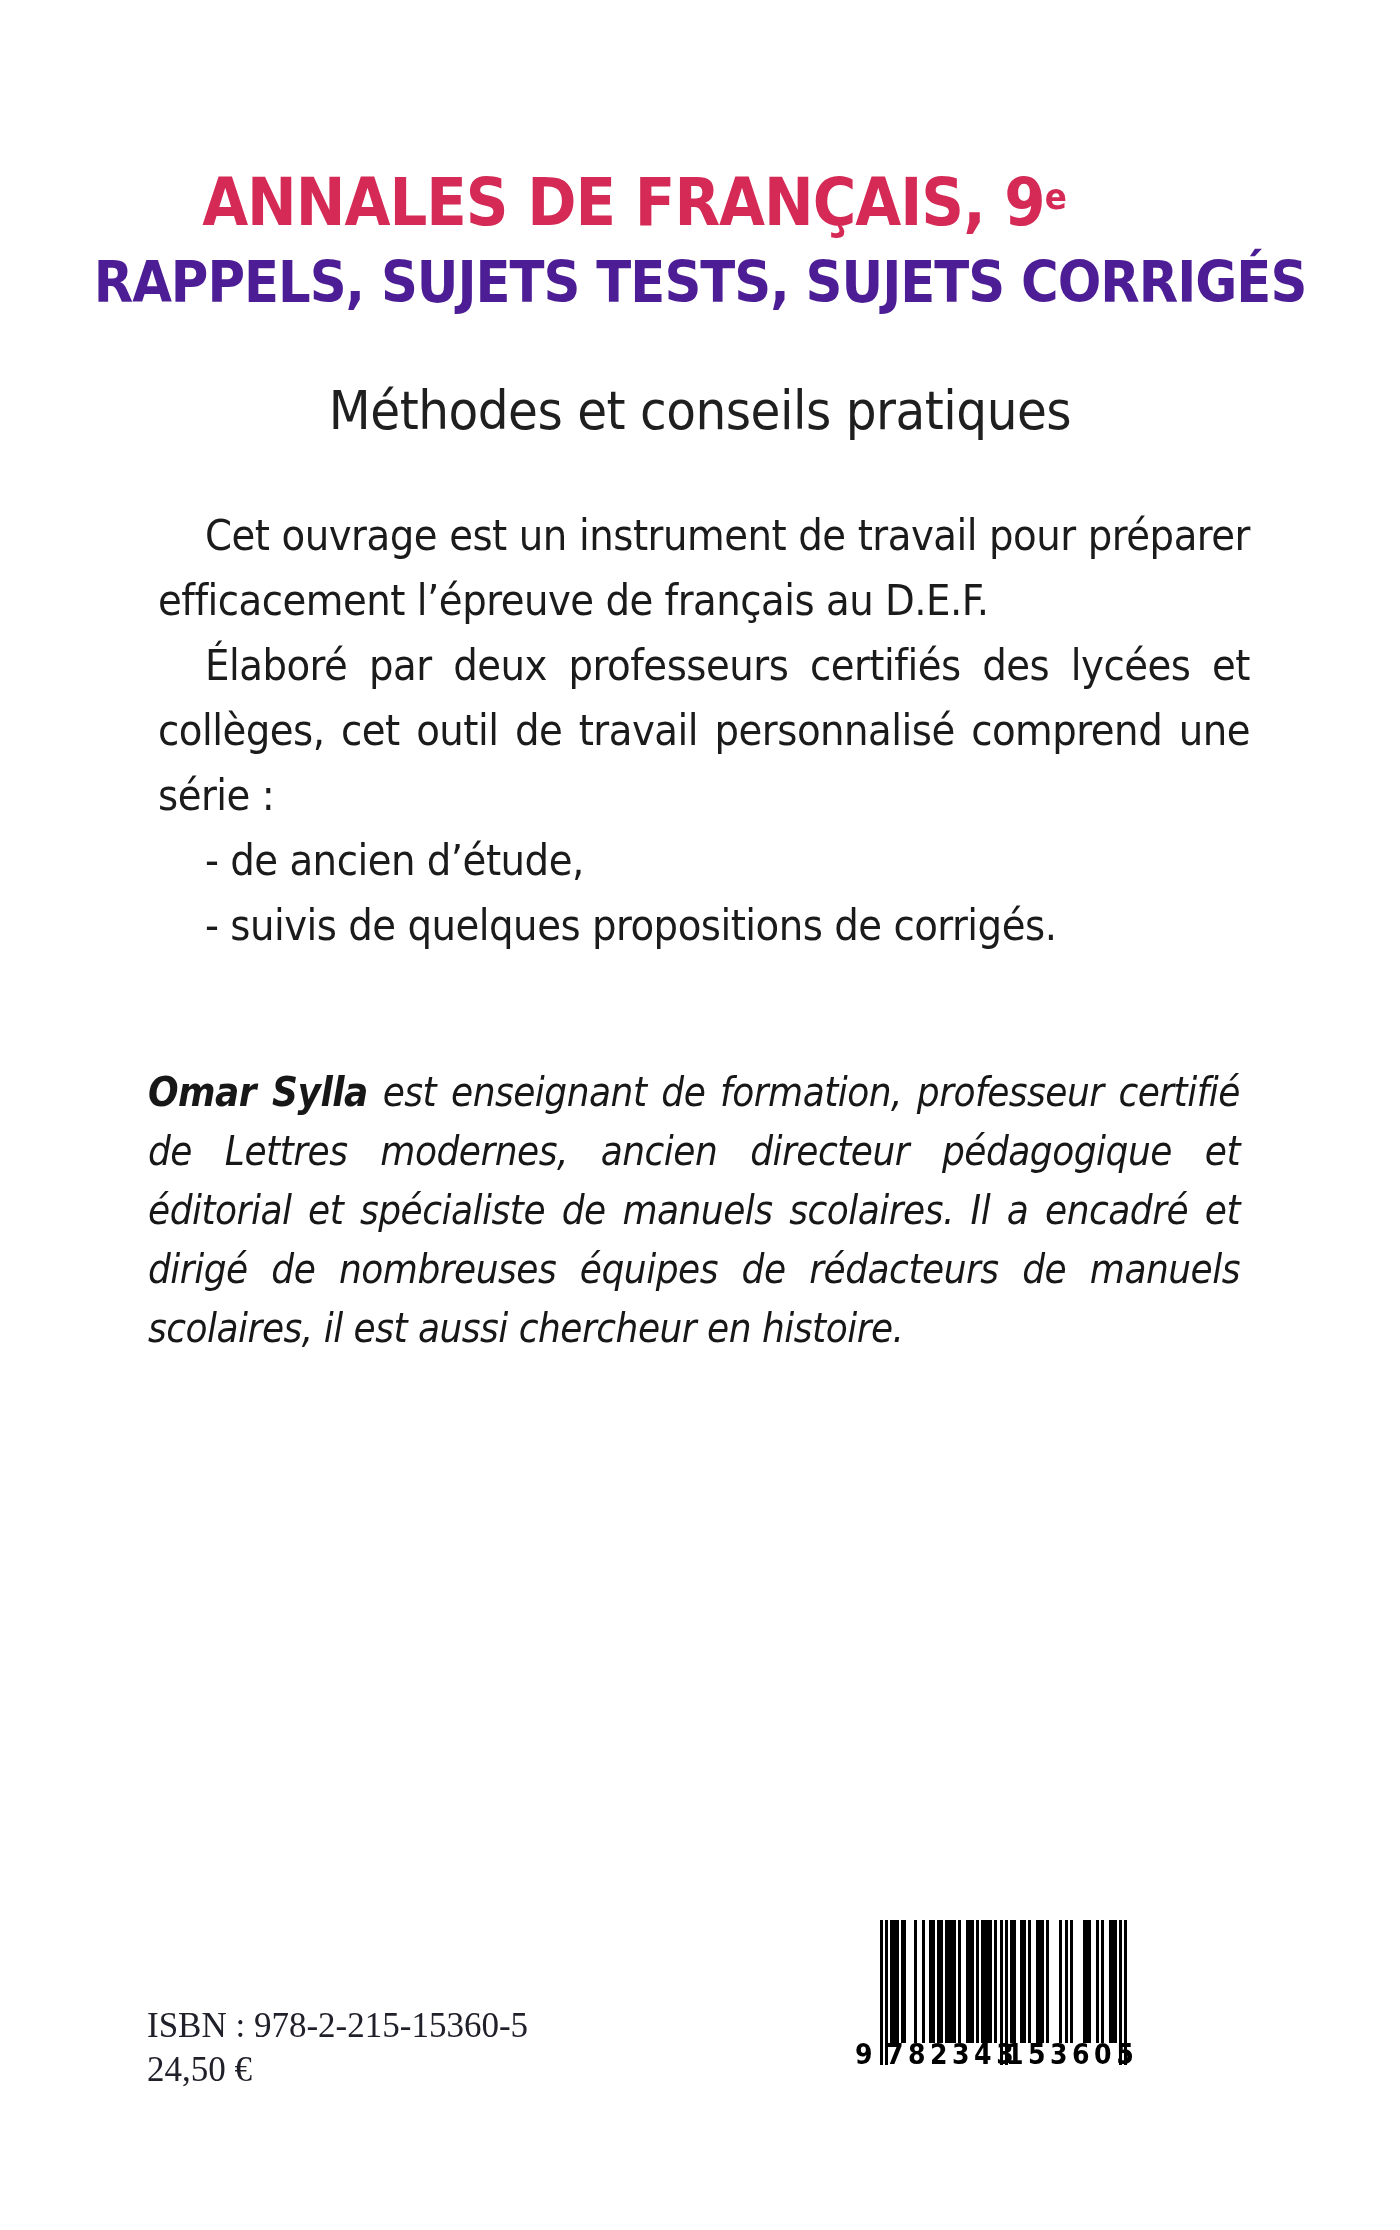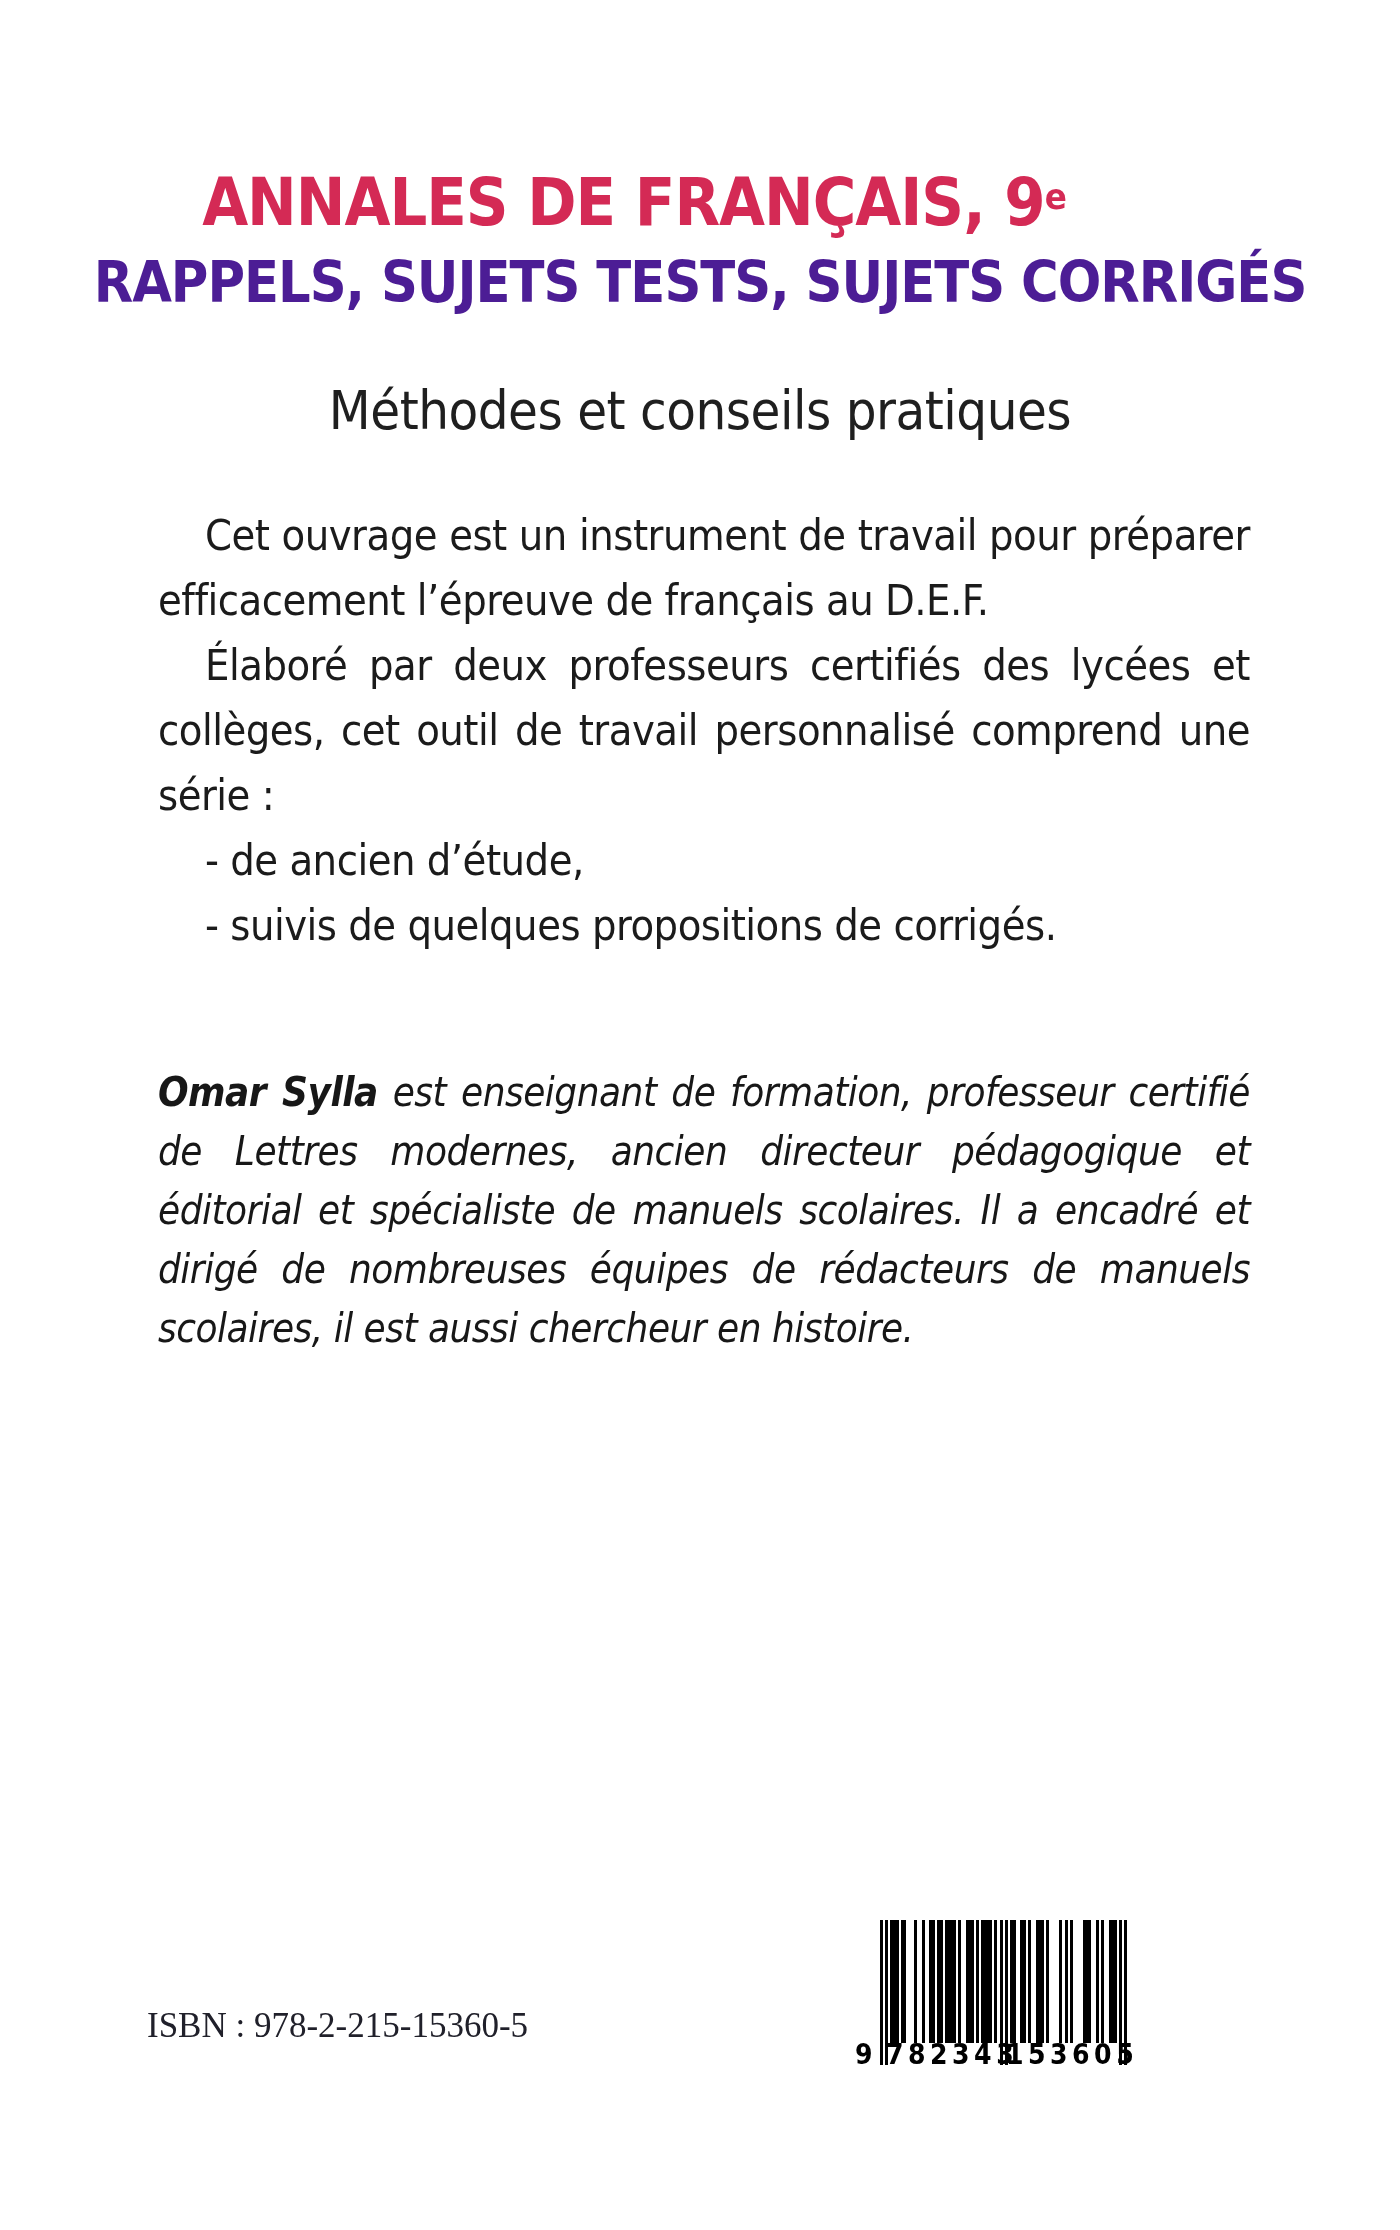--- a/index.html
+++ b/index.html
@@ -54,21 +54,21 @@
   .body-block p {
     margin: 0;
     text-align: justify;
     text-indent: 47px;
   }
   .body-block .li {
     margin-left: 47px;
     text-align: left;
   }
   .bio {
-    position: absolute; top: 1063px; left: 158px; width: 1092px;
+    position: absolute; top: 1063px; left: 148px; width: 1092px;
     font-stretch: condensed;
     font-style: italic;
     font-size: 40px; line-height: 59px;
     letter-spacing: -0.5px;
     color: #171717;
     text-align: justify;
     margin: 0;
   }
   .bio .bio-name { font-weight: bold; }
   .isbn-block {
@@ -118,20 +118,21 @@
   <p>Cet ouvrage est un instrument de travail pour préparer efficacement l’épreuve de français au D.E.F.</p>
   <p>Élaboré par deux professeurs certifiés des lycées et collèges, cet outil de travail personnalisé comprend une série :</p>
   <div class="li">- de ancien d’étude,</div>
   <div class="li">- suivis de quelques propositions de corrigés.</div>
 </div>
 
 <p class="bio"><span class="bio-name">Omar Sylla</span> <span>est enseignant de formation, professeur certifié de Lettres modernes, ancien directeur pédagogique et éditorial et spécialiste de manuels scolaires. Il a encadré et dirigé de nombreuses équipes de rédacteurs de manuels scolaires, il est aussi chercheur en histoire.</span></p>
 
 <div class="isbn-block">
   <div>ISBN : 978-2-215-15360-5</div>
+  <div>24,50 €</div>
 </div>
 
 <div class="barcode">
   <div class="barcode-bars">
       <div style="position: absolute; top: 0px; background: rgb(0, 0, 0); left: 0px; width: 3px; height: 145px;"></div>
       <div style="position: absolute; top: 0px; background: rgb(0, 0, 0); left: 5.2px; width: 3px; height: 145px;"></div>
       <div style="position: absolute; top: 0px; background: rgb(0, 0, 0); left: 10.4px; width: 3px; height: 123px;"></div>
       <div style="position: absolute; top: 0px; background: rgb(0, 0, 0); left: 13px; width: 3px; height: 123px;"></div>
       <div style="position: absolute; top: 0px; background: rgb(0, 0, 0); left: 15.6px; width: 3px; height: 123px;"></div>
       <div style="position: absolute; top: 0px; background: rgb(0, 0, 0); left: 20.8px; width: 3px; height: 123px;"></div>

